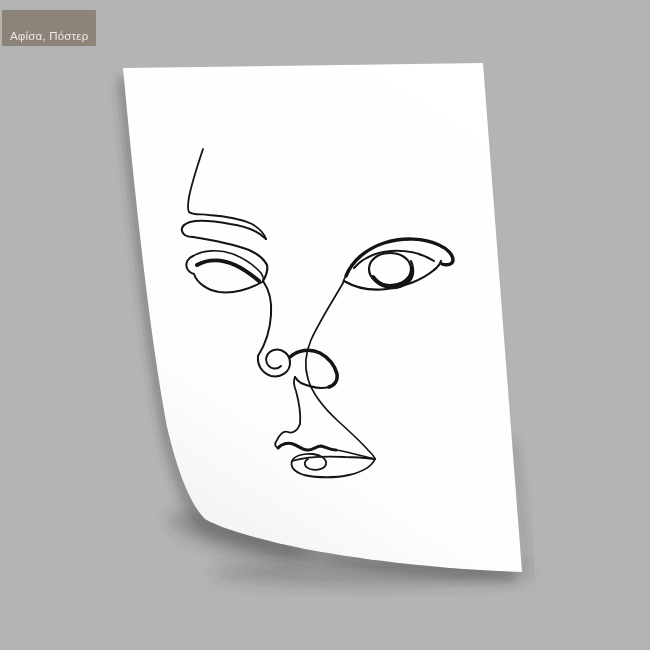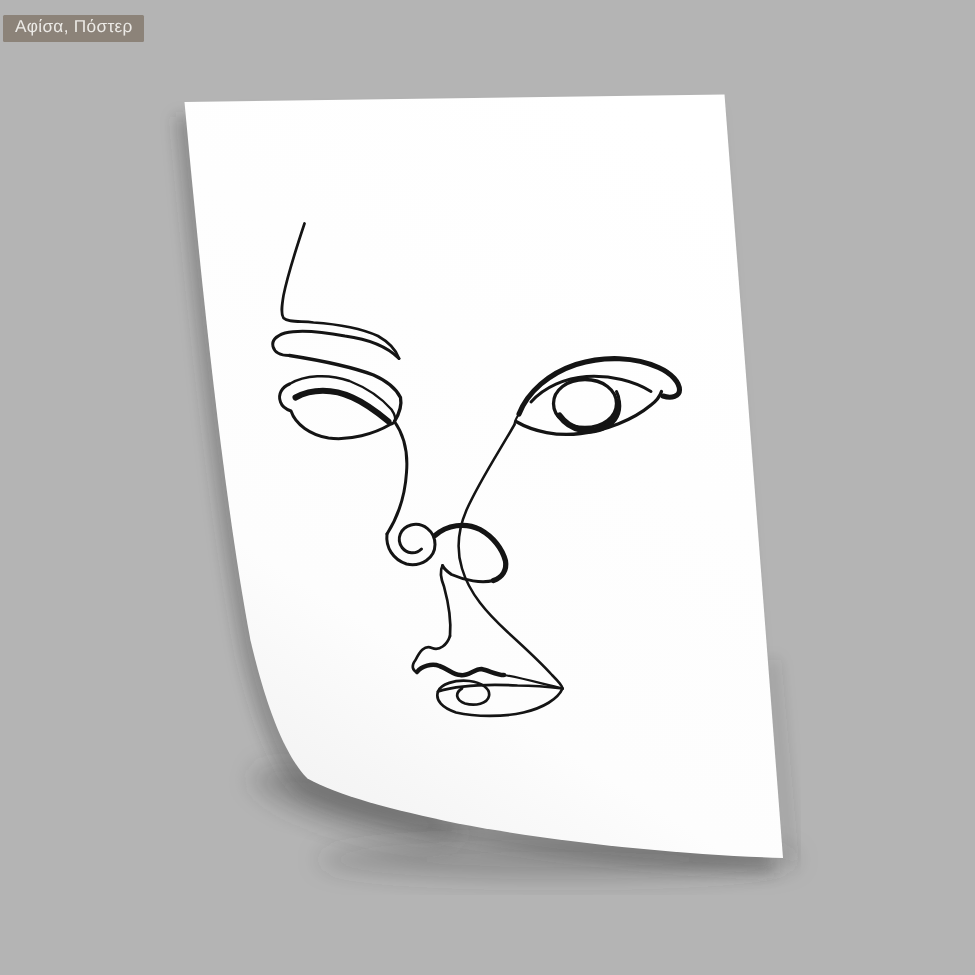--- a/index.html
+++ b/index.html
@@ -18,21 +18,21 @@
   }
   .scene svg {
     position: absolute;
     inset: 0;
     display: block;
   }
   .badge {
     position: absolute;
     left: 2px;
     top: 10px;
-    padding: 2px 8px 3px 8px;
+    padding: 20px 8px 3px 8px;
     background: #8c8379;
     color: #eceae6;
     font-size: 11.5px;
     line-height: 13px;
     letter-spacing: 0.2px;
     border-radius: 1px;
     z-index: 5;
     user-select: none;
   }
 </style>

